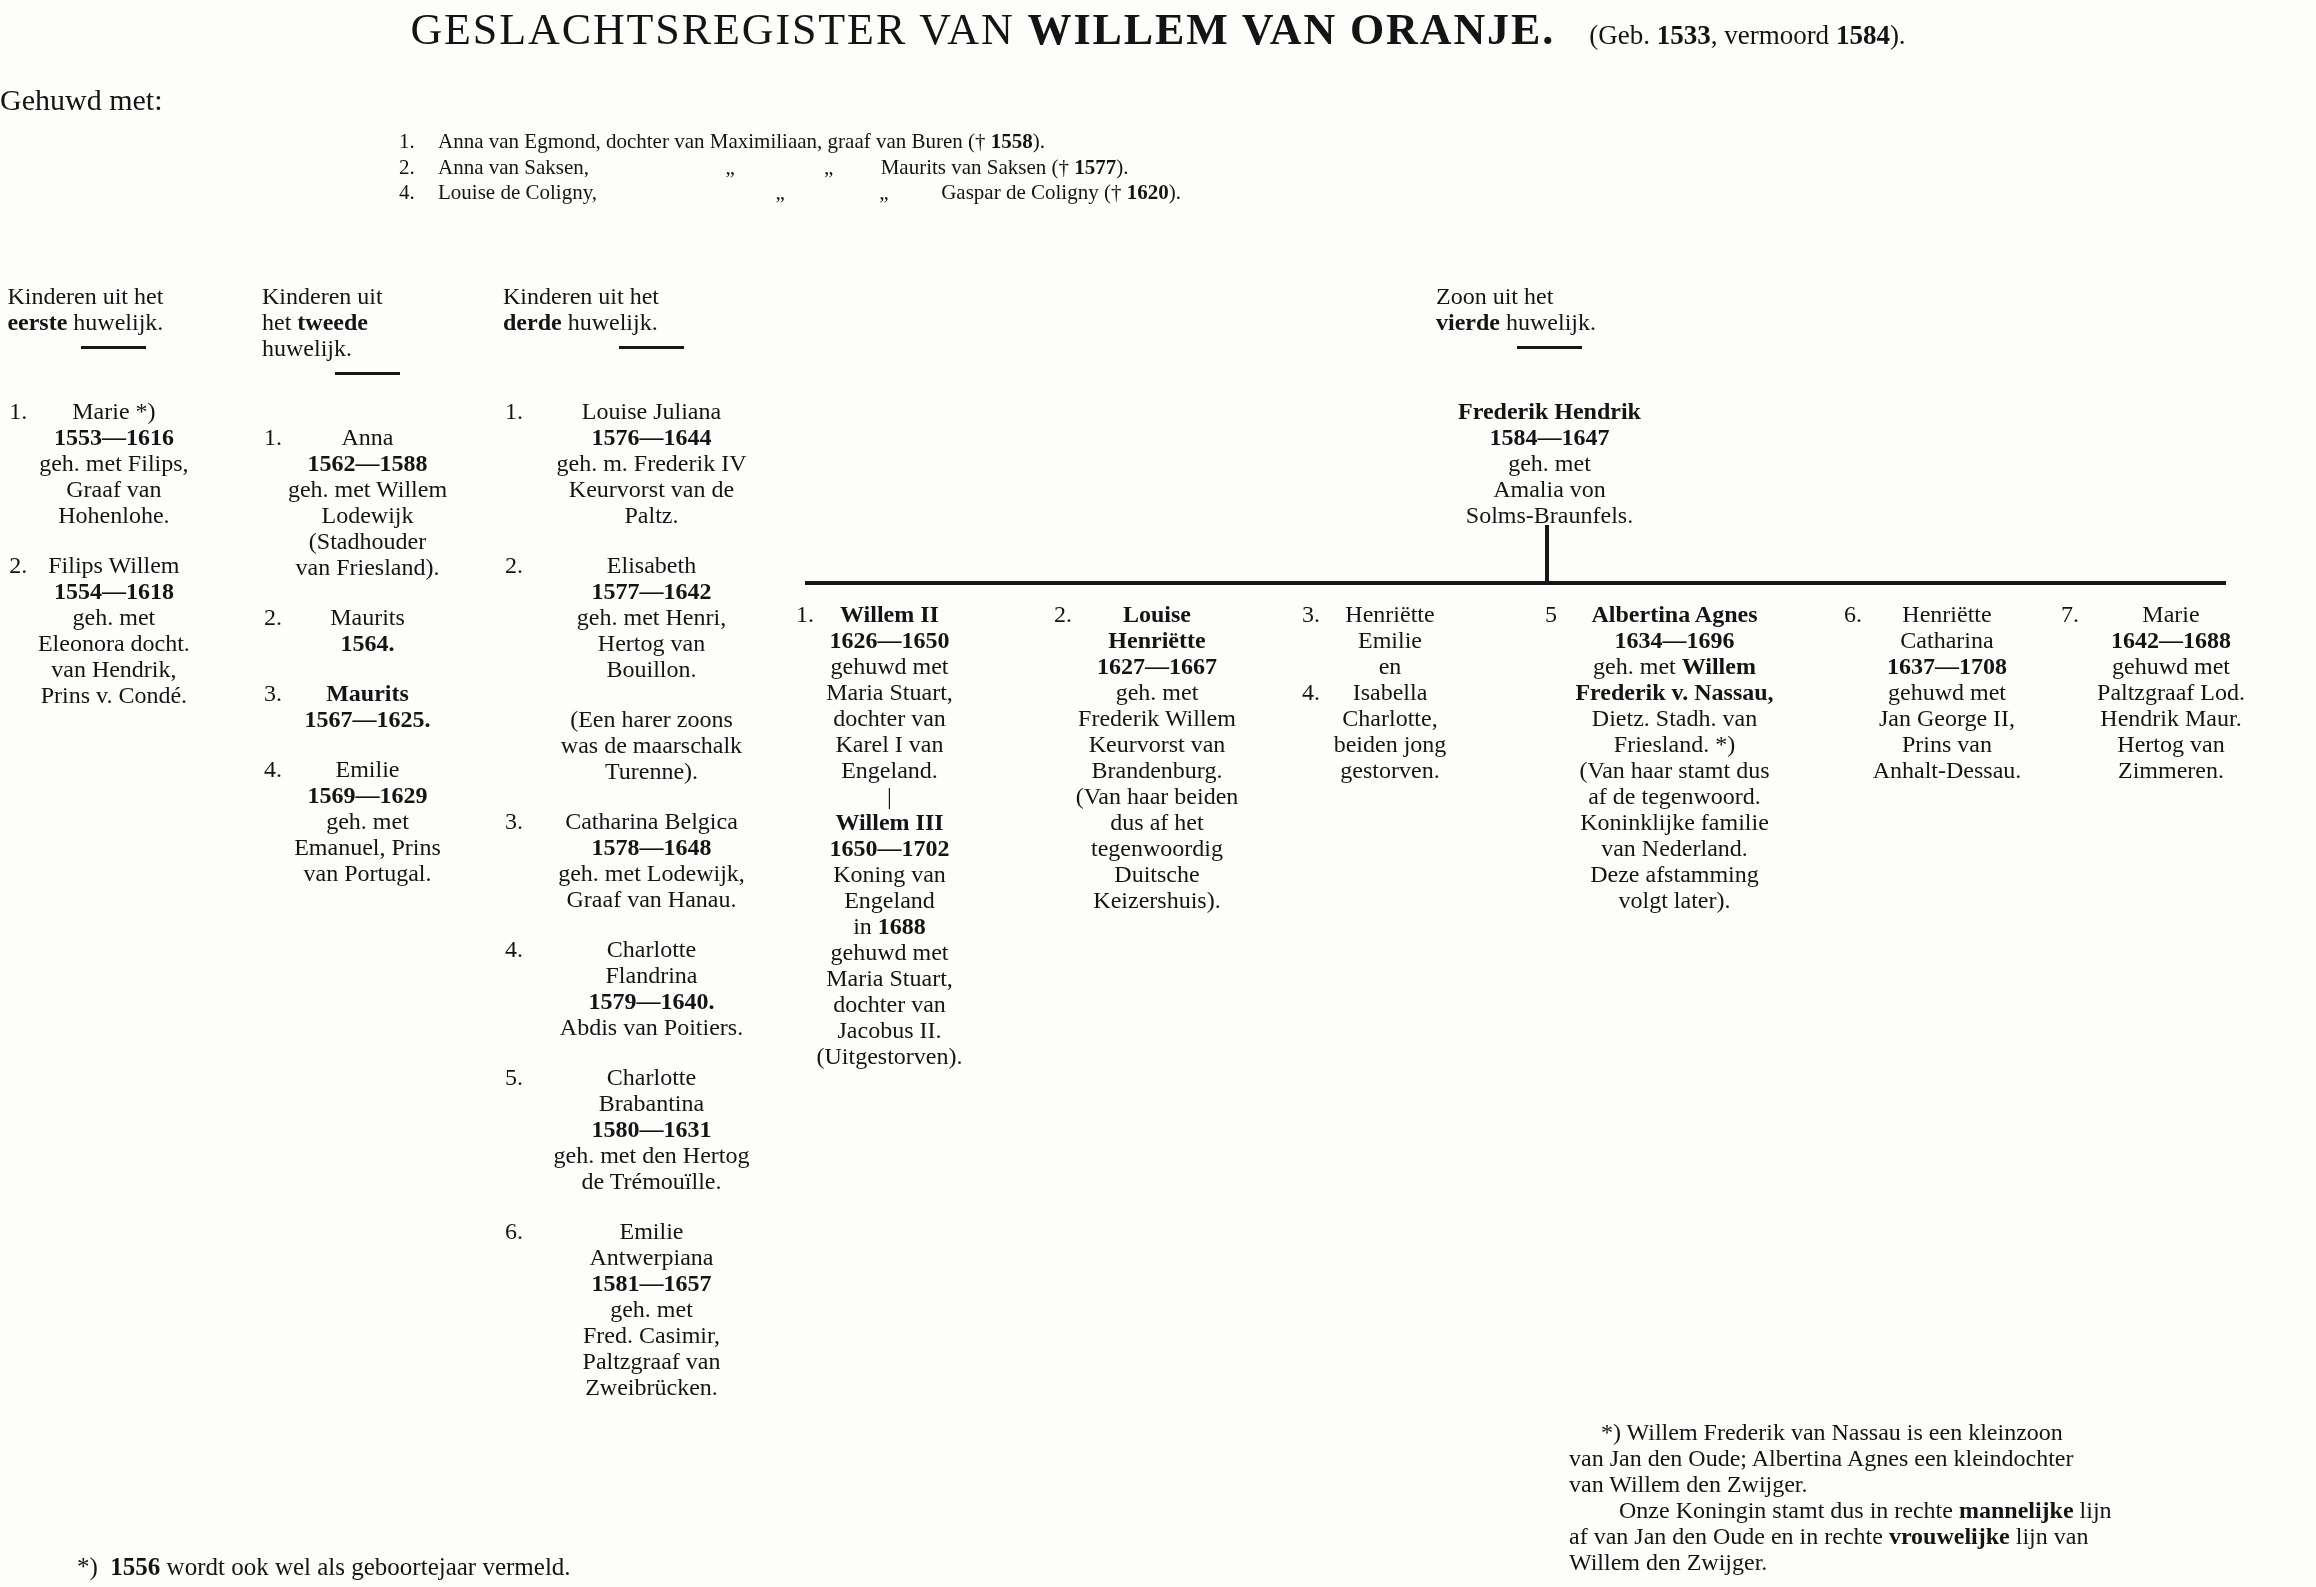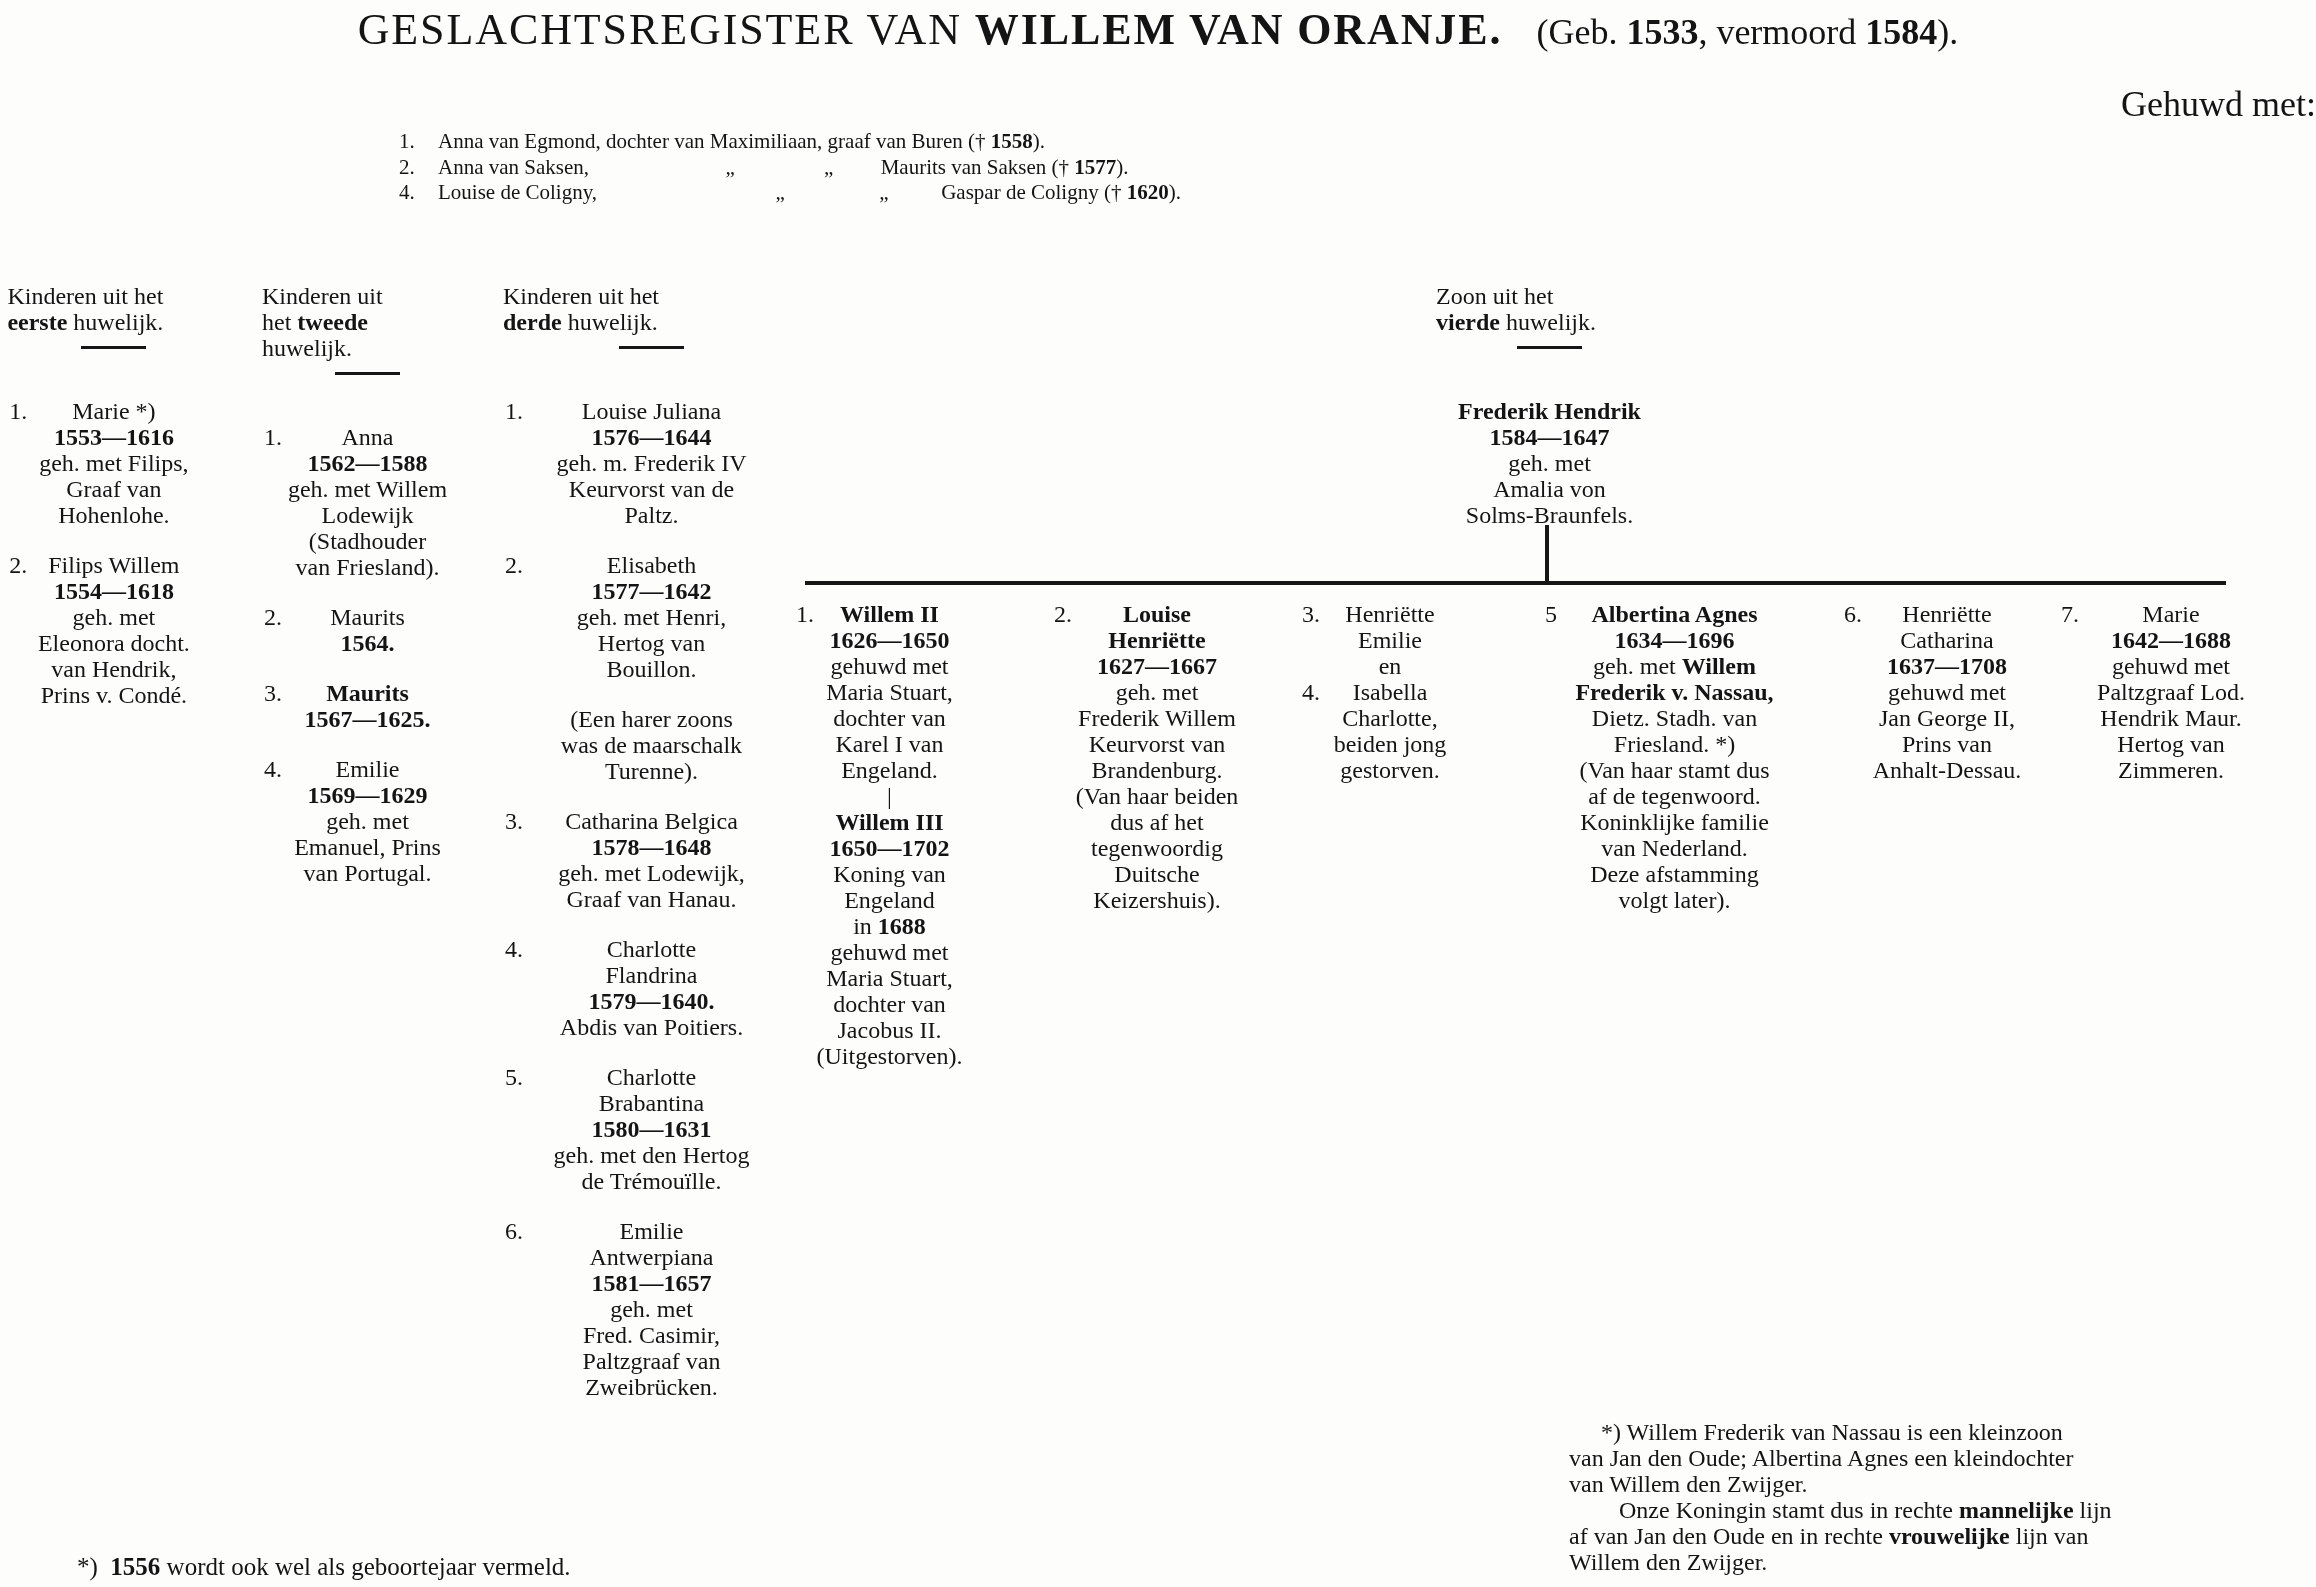--- a/index.html
+++ b/index.html
@@ -7,24 +7,24 @@
     position:relative; width:2316px; height:1587px;
     background:#fdfdfb; color:#141414;
     font-family:"Liberation Serif","DejaVu Serif",serif;
     overflow:hidden;
   }
   .line { font-size:24px; line-height:26px; white-space:nowrap; }
 
   
   .title-row { position:absolute; top:3.7px; left:0; right:0; text-align:center; white-space:nowrap; }
   .title-main { font-size:44px; letter-spacing:1.9px; }
-  .title-note { font-size:36px; margin-left:34px; }
-
-  
-  .married-heading { position:absolute; top:83px; left:0; right:0; text-align:right; font-size:36px; }
+  .title-note { font-size:27px; margin-left:34px; }
+
+  
+  .married-heading { position:absolute; top:83px; left:0; right:0; text-align:left; font-size:30px; }
   .wives { position:absolute; left:399px; top:129px; }
   .wife { font-size:21px; line-height:25.5px; white-space:pre; }
   .wife .wnum { display:inline-block; width:39px; }
 
   
   .col { position:absolute; text-align:center; }
   .colA { left:7.4px;    top:283px; width:213px; }
   .colB { left:262px;  top:283px; width:211px; }
   .colC { left:503px;  top:283px; width:297px; }
   .colD { left:1436px; top:283px; width:227px; }

